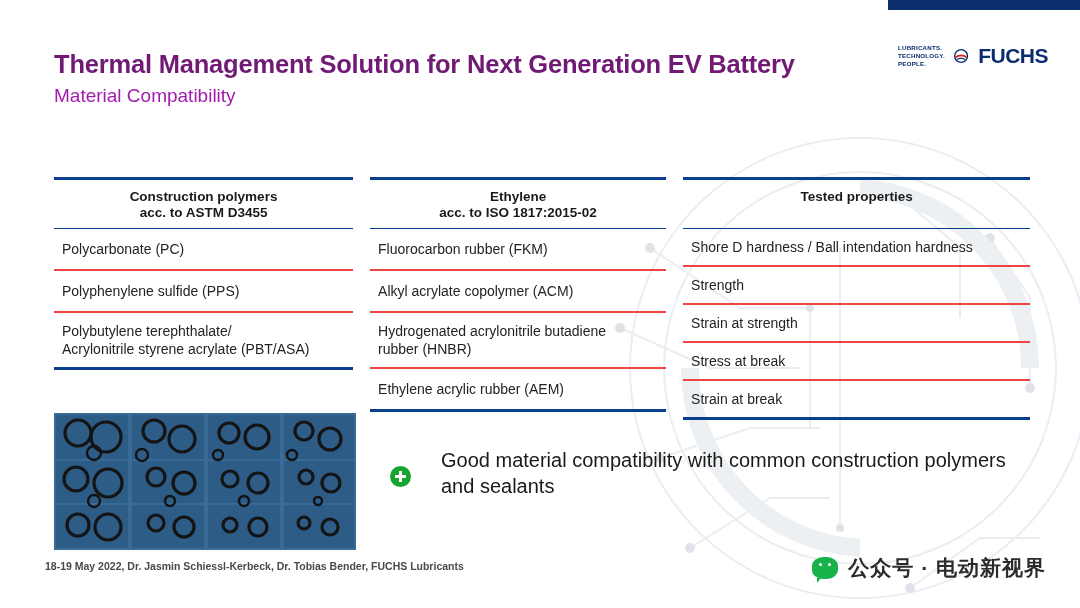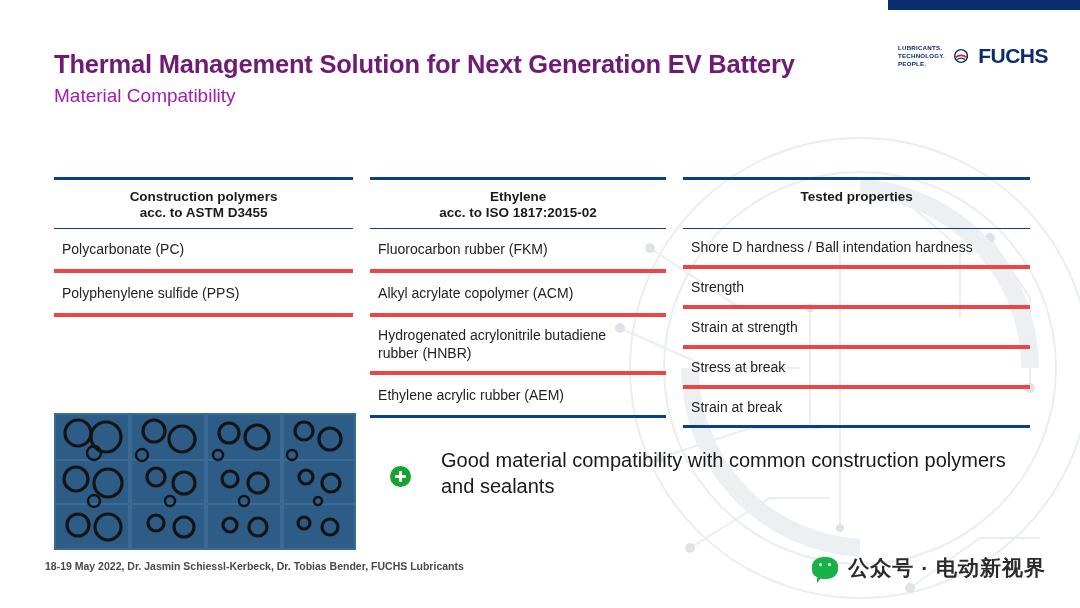--- a/index.html
+++ b/index.html
@@ -51,21 +51,21 @@
   .col.c1{width:300px;}
   .col.c2{width:297px;}
   .col.c3{width:348px;}
   .col-head{
     border-top:3px solid #0a3f8f;border-bottom:1.5px solid #0a3f8f;
     text-align:center;font-weight:bold;font-size:13.5px;color:#1a1a1a;
     padding:9px 4px 7px;line-height:16px;
   }
   .cell{
     font-size:14px;color:#232323;padding:11px 6px 11px 8px;
-    border-bottom:4px solid #ef4444;line-height:18px;
+    border-bottom:2px solid #ef4444;line-height:18px;
   }
   .col.c3 .cell{padding:9px 6px 9px 8px;}
   .col .cell.last{border-bottom:3px solid #0a3f8f;}
   .cell.two-line{padding-top:9px;padding-bottom:9px;}
 
   
   .photo{
     position:absolute;left:54px;top:413px;width:302px;height:137px;
     background:#2f5d86;overflow:hidden;border:0;
   }
@@ -168,20 +168,22 @@
 
   <div class="tables">
 
     <div class="col c1">
       <div class="col-head">
         <div>Construction polymers</div>
         <div>acc. to ASTM D3455</div>
       </div>
       <div class="cell">Polycarbonate (PC)</div>
       <div class="cell">Polyphenylene sulfide (PPS)</div>
+      <div class="cell two-line last" style="white-space:pre-line">Polybutylene terephthalate/
+Acrylonitrile styrene acrylate (PBT/ASA)</div>
     </div>
 
     <div class="col c2">
       <div class="col-head">
         <div>Ethylene</div>
         <div>acc. to ISO 1817:2015-02</div>
       </div>
       <div class="cell">Fluorocarbon rubber (FKM)</div>
       <div class="cell">Alkyl acrylate copolymer (ACM)</div>
       <div class="cell two-line" style="white-space:pre-line">Hydrogenated acrylonitrile butadiene

